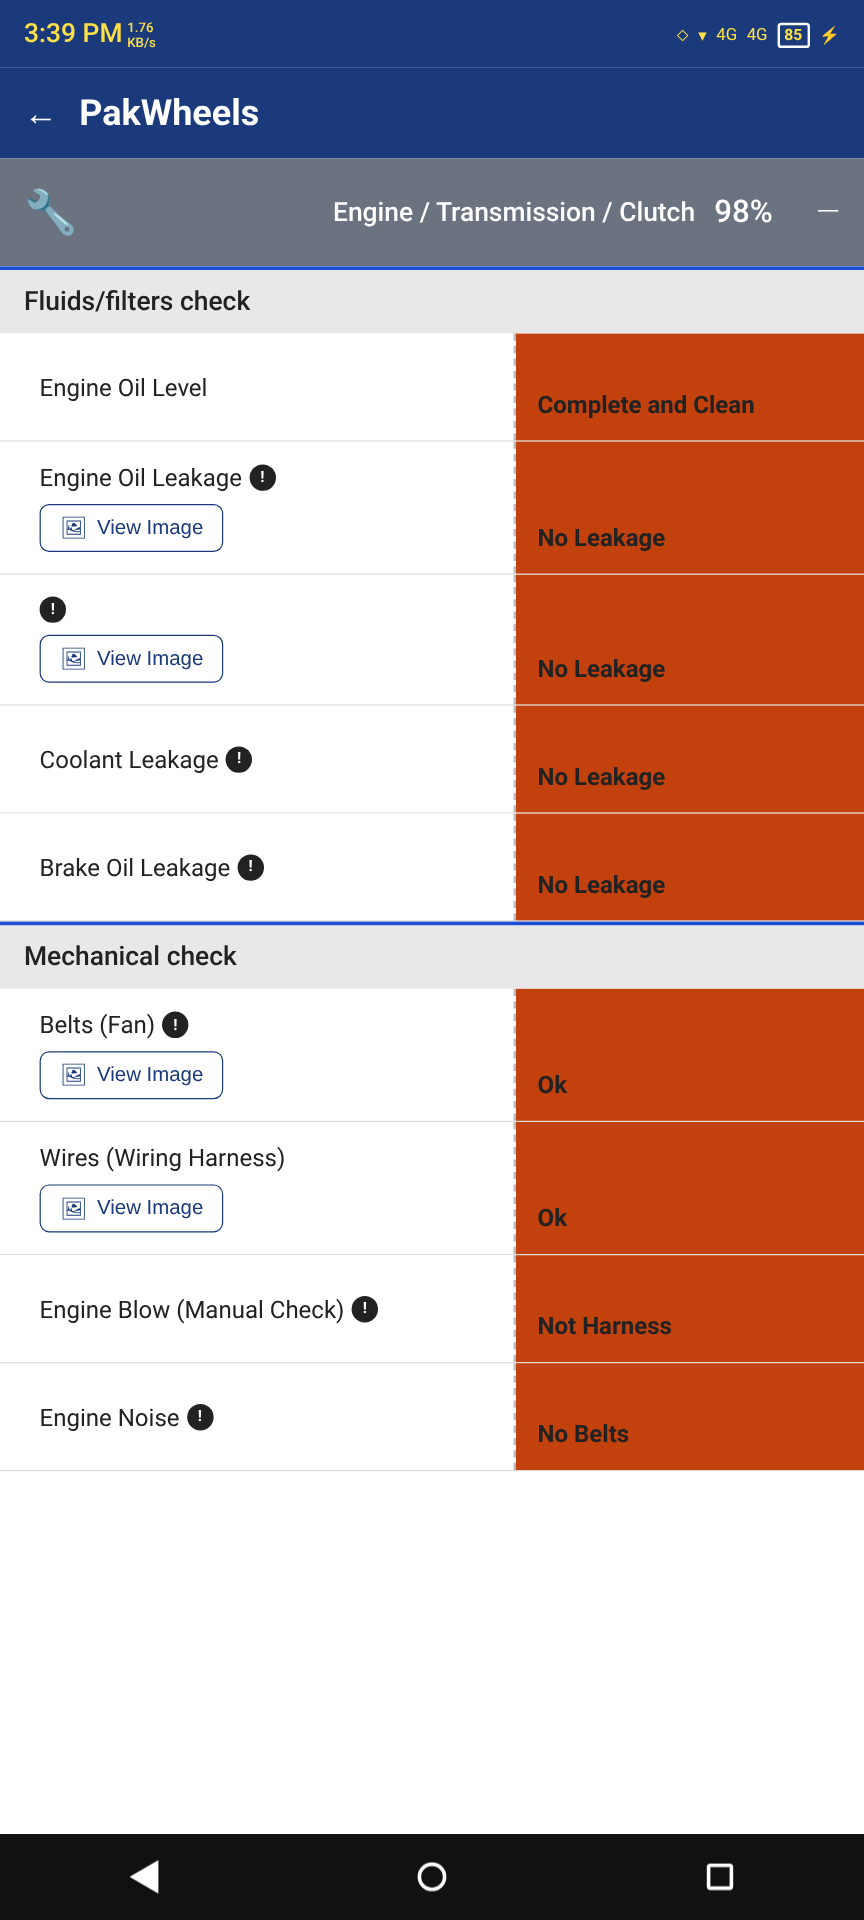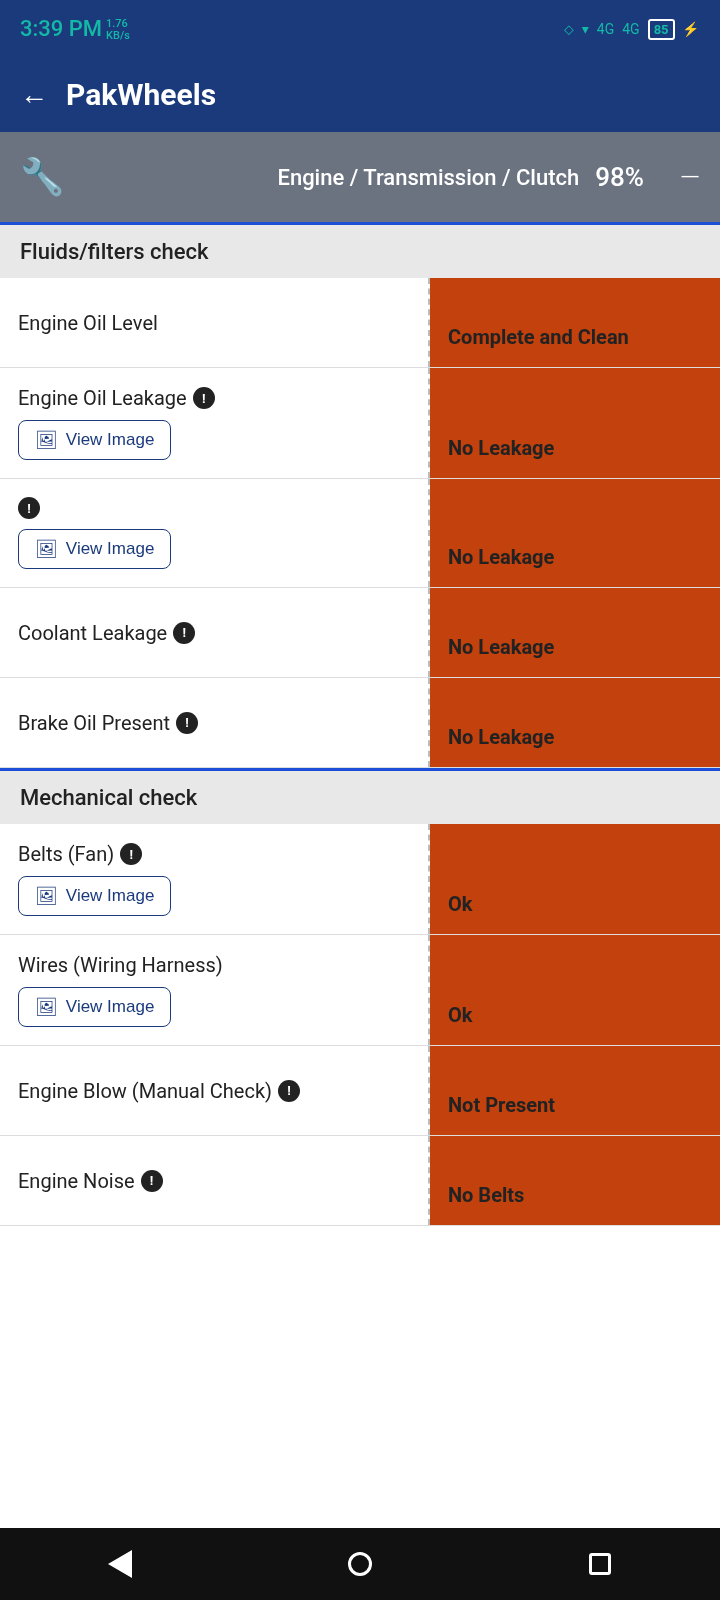--- a/index.html
+++ b/index.html
@@ -8,21 +8,21 @@
       width: 720px;
       min-height: 1600px;
       font-family: 'Roboto', Arial, sans-serif;
       background: #fff;
       overflow-x: hidden;
     }
 
     
     .status-bar {
       background: #1a3a7c;
-      color: #14b8a6;
+      color: #fde047;
       display: flex;
       justify-content: space-between;
       align-items: center;
       padding: 10px 20px 8px 20px;
       height: 56px;
     }
     .status-time {
       font-size: 22px;
       font-weight: 500;
       display: flex;
@@ -114,21 +114,21 @@
     .check-row {
       display: flex;
       border-bottom: 1px solid #ddd;
       min-height: 90px;
     }
     .check-row:nth-child(even) {
       background: #fff;
     }
     .check-left {
       flex: 0 0 430px;
-      padding: 18px 18px;
+      padding: 18px 33px;
       border-right: 2px dashed #bbb;
       display: flex;
       flex-direction: column;
       justify-content: center;
       gap: 10px;
     }
     .check-right {
       flex: 1;
       background: #c2410c;
       padding: 18px 18px;
@@ -311,21 +311,21 @@
       </div>
     </div>
     <div class="check-right">
       <span class="check-value">No Leakage</span>
     </div>
   </div>
 
   <div class="check-row">
     <div class="check-left">
       <div class="check-label">
-        <span>Brake Oil Present</span>
+        <span>Brake Oil Leakage</span>
         <span class="info-icon">!</span>
       </div>
     </div>
     <div class="check-right">
       <span class="check-value">No Leakage</span>
     </div>
   </div>
 
   <div class="subsection-header">Mechanical check</div>
 
@@ -361,21 +361,21 @@
   </div>
 
   <div class="check-row">
     <div class="check-left">
       <div class="check-label">
         <span>Engine Blow (Manual Check)</span>
         <span class="info-icon">!</span>
       </div>
     </div>
     <div class="check-right">
-      <span class="check-value">Not Present</span>
+      <span class="check-value">Not Harness</span>
     </div>
   </div>
 
   <div class="check-row">
     <div class="check-left">
       <div class="check-label">
         <span>Engine Noise</span>
         <span class="info-icon">!</span>
       </div>
     </div>

